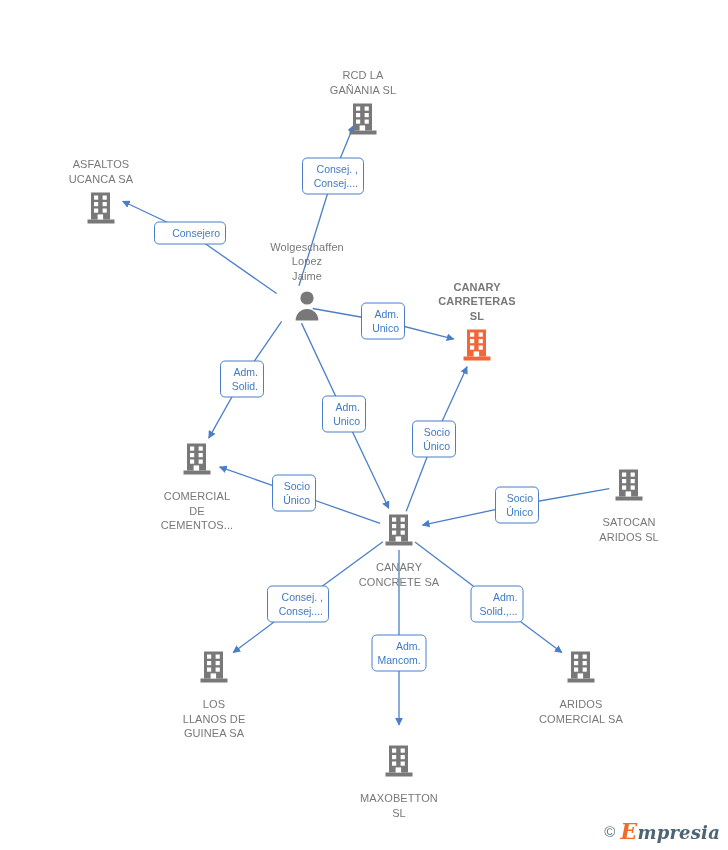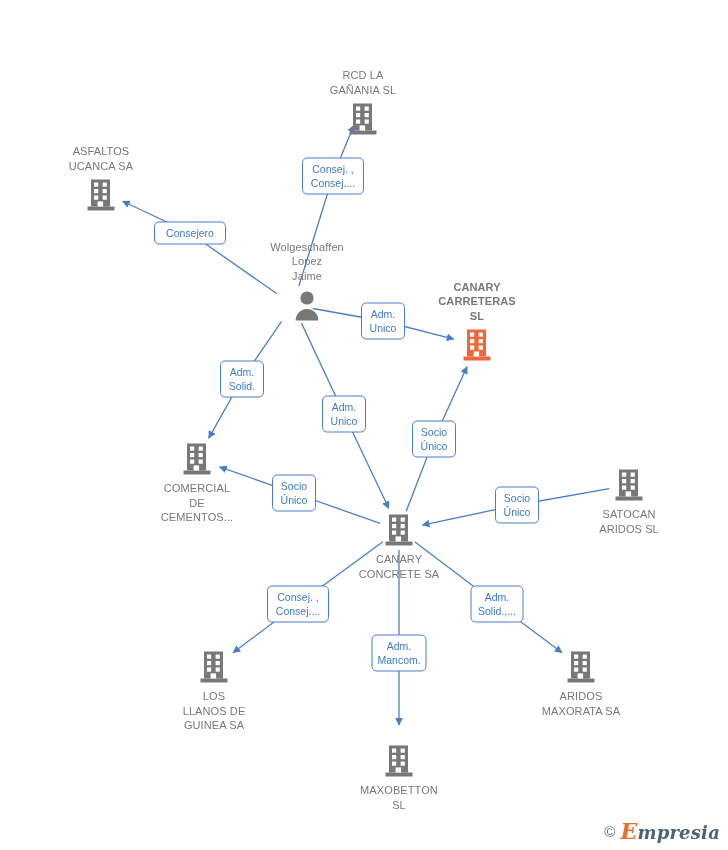--- a/index.html
+++ b/index.html
@@ -26,33 +26,33 @@
     color:#787878;
     letter-spacing:.1px;
     font-weight:400;
     white-space:pre-line;
   }
   .node .glyph{
     display:flex;align-items:center;justify-content:center;
     height:40px;
   }
   .node.label-top .label{margin-bottom:2px;}
-  .node.label-bottom .label{margin-top:2px;}
+  .node.label-bottom .label{margin-top:10px;}
   .node .glyph svg{display:block;}
 
   
   .edge-label{
     position:absolute;
     background:#ffffff;
     border:1px solid #4a7fc8;
     border-radius:5px;
     color:#3f7ac4;
     font-size:10.5px;
     line-height:14px;
-    text-align:center;
+    text-align:right;
     padding:3px 5px 4px 5px;
     white-space:pre-line;
     box-sizing:border-box;
     transform:translate(-50%,-50%);
     letter-spacing:0;
   }
 
   
   #watermark{
     position:absolute;right:8px;bottom:8px;
@@ -123,21 +123,21 @@
               <rect x="16.6" y="4.5" width="4.2" height="4.2"></rect>
               <rect x="8" y="11" width="4.2" height="4.2"></rect>
               <rect x="16.6" y="11" width="4.2" height="4.2"></rect>
               <rect x="8" y="17.5" width="4.2" height="4.2"></rect>
               <rect x="16.6" y="17.5" width="4.2" height="4.2"></rect>
               <rect x="11.6" y="23.4" width="5.5" height="5.1"></rect>
             </g>
           </svg>
         </div>
       </div>
-      <div class="node label-top" style="left: 101px; top: 144px;">
+      <div class="node label-top" style="left: 101px; top: 157px;">
         <div class="label">ASFALTOS
 UCANCA SA</div>
         <div class="glyph">
           <svg width="30" height="34" viewBox="0 0 30 34" aria-hidden="true">
             <rect x="5" y="1.5" width="19" height="27" fill="#787878"></rect>
             <rect x="1.5" y="28.5" width="27" height="4" fill="#787878"></rect>
             <g fill="#ffffff">
               <rect x="8" y="4.5" width="4.2" height="4.2"></rect>
               <rect x="16.6" y="4.5" width="4.2" height="4.2"></rect>
               <rect x="8" y="11" width="4.2" height="4.2"></rect>
@@ -268,21 +268,21 @@
               <rect x="16.6" y="4.5" width="4.2" height="4.2"></rect>
               <rect x="8" y="11" width="4.2" height="4.2"></rect>
               <rect x="16.6" y="11" width="4.2" height="4.2"></rect>
               <rect x="8" y="17.5" width="4.2" height="4.2"></rect>
               <rect x="16.6" y="17.5" width="4.2" height="4.2"></rect>
               <rect x="11.6" y="23.4" width="5.5" height="5.1"></rect>
             </g>
           </svg>
         </div>
         <div class="label">ARIDOS
-MAXORATA SA</div>
+COMERCIAL SA</div>
       </div>
       <div class="node label-bottom" style="left: 399px; top: 741px;">
         <div class="glyph">
           <svg width="30" height="34" viewBox="0 0 30 34" aria-hidden="true">
             <rect x="5" y="1.5" width="19" height="27" fill="#787878"></rect>
             <rect x="1.5" y="28.5" width="27" height="4" fill="#787878"></rect>
             <g fill="#ffffff">
               <rect x="8" y="4.5" width="4.2" height="4.2"></rect>
               <rect x="16.6" y="4.5" width="4.2" height="4.2"></rect>
               <rect x="8" y="11" width="4.2" height="4.2"></rect>

